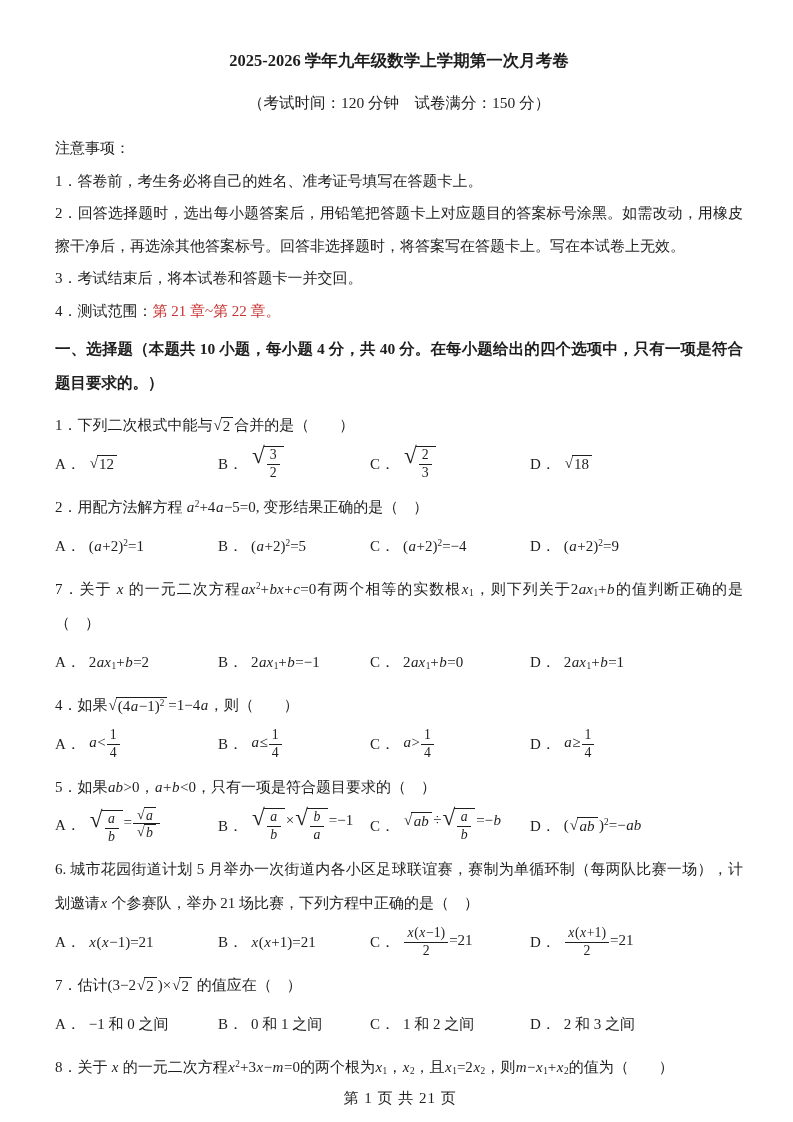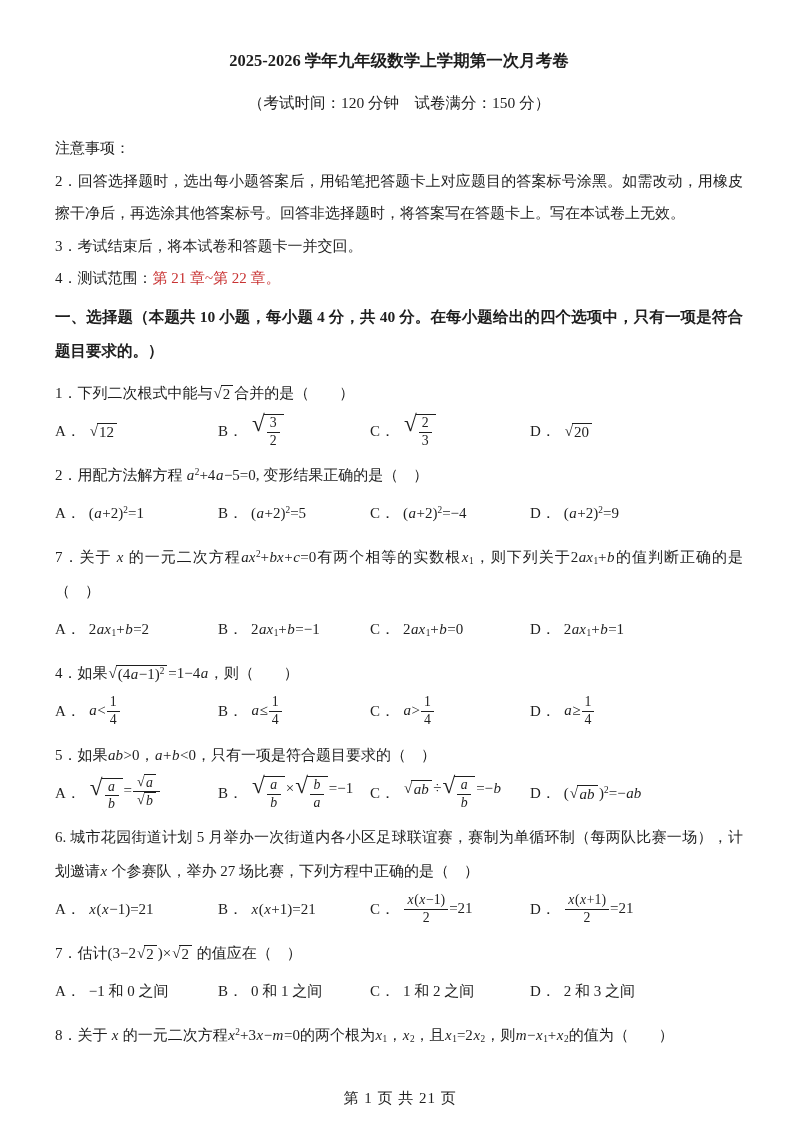--- a/index.html
+++ b/index.html
@@ -35,20 +35,21 @@
 </head>
 <body>
 
 <div class="page">
   <div class="title">2025-2026 学年九年级数学上学期第一次月考卷</div>
   <div class="subtitle">（考试时间：120 分钟　试卷满分：150 分）</div>
 
   <div class="notice">
     <div class="line">注意事项：</div>
     <div>
+        <div class="line"><span>1．答卷前，考生务必将自己的姓名、准考证号填写在答题卡上。</span></div>
         <div class="line"><span>2．回答选择题时，选出每小题答案后，用铅笔把答题卡上对应题目的答案标号涂黑。如需改动，用橡皮擦干净后，再选涂其他答案标号。回答非选择题时，将答案写在答题卡上。写在本试卷上无效。</span></div>
         <div class="line"><span>3．考试结束后，将本试卷和答题卡一并交回。</span></div>
         <div class="line"><span>4．测试范围：</span><span style="color: rgb(200, 50, 50);">第 21 章~第 22 章。</span></div>
       </div>
   </div>
 
   <div class="section-heading">一、选择题（本题共 10 小题，每小题 4 分，共 40 分。在每小题给出的四个选项中，只有一项是符合题目要求的。）</div>
 
   <div>
       <div class="question">
@@ -81,21 +82,21 @@
                   <span class="vinc"><span class="frac">
                       <span class="num">2</span>
                       <span class="den">3</span>
                     </span></span>
                 </span></span></span>
           </div>
           <div class="opt opt4">
             <span class="olabel">D．</span>
             <span class="ocontent"><span class="math"><span class="sqrt">
                   <span class="rad">√</span>
-                  <span class="vinc">20</span>
+                  <span class="vinc">18</span>
                 </span></span></span>
           </div>
         </div>
       </div>
       <div class="question">
         <div class="stem"><span>2．用配方法解方程 </span><span class="math"><i>a</i><sup>2</sup>+4<i>a</i>−5=0</span><span>, 变形结果正确的是（　）</span></div>
         <div class="options">
           <div class="opt opt1">
             <span class="olabel">A．</span>
             <span class="ocontent"><span class="math">(<i>a</i>+2)<sup>2</sup>=1</span></span>
@@ -225,21 +226,21 @@
           <div class="opt opt4">
             <span class="olabel">D．</span>
             <span class="ocontent"><span class="math">(<span class="sqrt">
                   <span class="rad">√</span>
                   <span class="vinc"><i>ab</i></span>
                 </span>)<sup>2</sup>=−<i>ab</i></span></span>
           </div>
         </div>
       </div>
       <div class="question">
-        <div class="stem"><span>6. 城市花园街道计划 5 月举办一次街道内各小区足球联谊赛，赛制为单循环制（每两队比赛一场），计划邀请</span><span class="math"><i>x</i></span><span> 个参赛队，举办 27 场比赛，下列方程中正确的是（　）</span></div>
+        <div class="stem"><span>6. 城市花园街道计划 5 月举办一次街道内各小区足球联谊赛，赛制为单循环制（每两队比赛一场），计划邀请</span><span class="math"><i>x</i></span><span> 个参赛队，举办 21 场比赛，下列方程中正确的是（　）</span></div>
         <div class="options">
           <div class="opt opt1">
             <span class="olabel">A．</span>
             <span class="ocontent"><span class="math"><i>x</i>(<i>x</i>−1)=21</span></span>
           </div>
           <div class="opt opt2">
             <span class="olabel">B．</span>
             <span class="ocontent"><span class="math"><i>x</i>(<i>x</i>+1)=21</span></span>
           </div>
           <div class="opt opt3">

